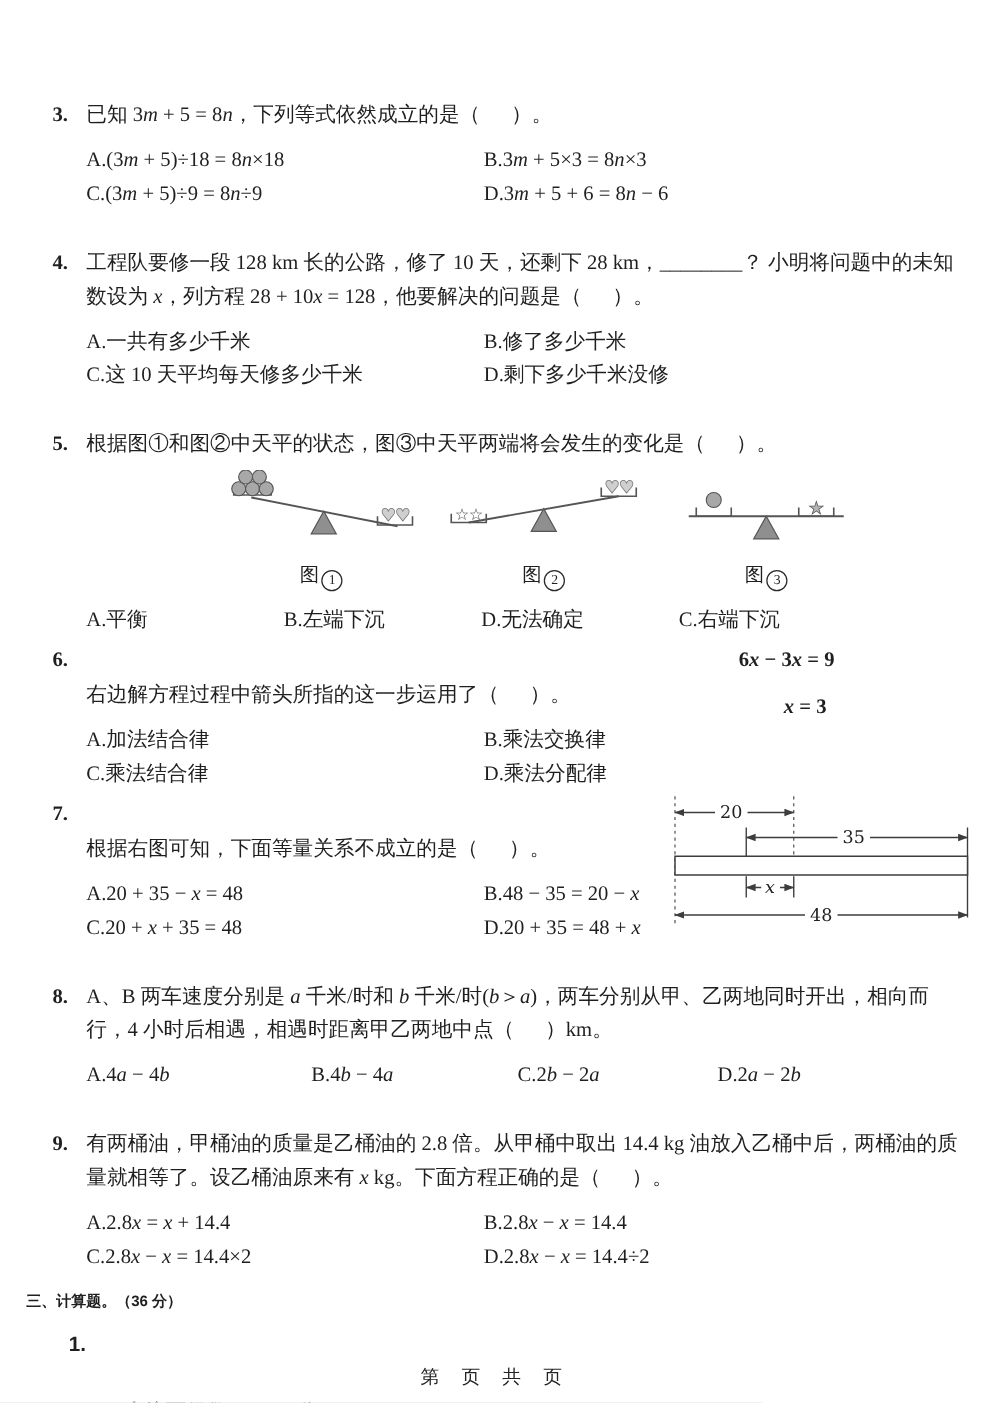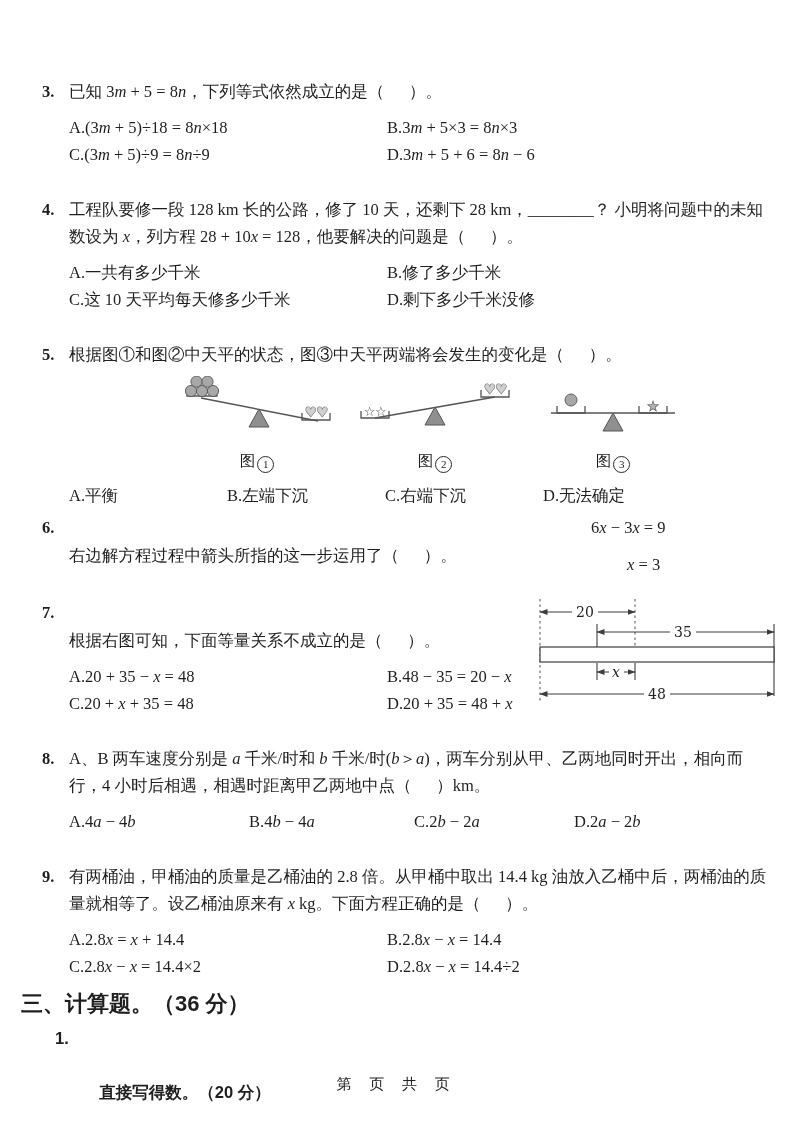--- a/index.html
+++ b/index.html
@@ -29,34 +29,34 @@
   .figcap{font-size:15.5px;margin-top:13px;line-height:18px;}
   .circnum{
     display:inline-flex;align-items:center;justify-content:center;
     width:15px;height:15px;border:1.2px solid #2a2a2a;border-radius:50%;
     font-size:11px;line-height:15px;margin-left:2px;vertical-align:-2px;
   }
   
   .split{display:flex;align-items:flex-start;}
   .split .lft{width:512px;flex:0 0 auto;}
   .q7 .lft{flex:1 1 auto;width:auto;}
-  .work{flex:1;padding-left:2px;}
+  .work{flex:1;padding-left:2px;font-weight:bold;}
   .workline{line-height:27px;margin-bottom:10px;white-space:pre-wrap;}
   .w1{padding-left:8px;}
   .w3{padding-left:44px;margin-bottom:16px;}
   .diagram{flex:0 0 auto;margin:-2px -12px 0 0;}
   
-  .sec{margin:10px 0 8px -21px;font-family:"Liberation Sans","DejaVu Sans",sans-serif;font-weight:bold;font-size:22px;line-height:27px;white-space:pre-wrap;}
+  .sec{margin:10px 0 8px -21px;font-family:"Liberation Sans","DejaVu Sans",sans-serif;font-weight:bold;font-size:12px;line-height:27px;white-space:pre-wrap;}
   .sub{position:relative;margin-left:13px;padding-left:26px;margin-bottom:8px;
        font-family:"Liberation Sans","DejaVu Sans",sans-serif;font-weight:bold;line-height:27px;white-space:pre-wrap;}
   .sub .qnum{line-height:27px;}
   .calcgrid{display:grid;grid-template-columns:160px 185px 175px auto;row-gap:15px;
             margin:4px 0 14px 23px;line-height:27px;}
   .calcgrid div{white-space:pre-wrap;}
-  .footer{position:absolute;left:0;right:0;bottom:28px;text-align:center;
+  .footer{position:absolute;left:0;right:0;bottom:11px;text-align:center;
           font-size:15px;letter-spacing:7px;color:#222;}
   svg text{font-family:"DejaVu Serif","Liberation Serif",serif;}
 </style>
 </head>
 <body>
 
 <div class="page">
 
   <svg width="0" height="0" style="position:absolute">
     <defs>
@@ -133,29 +133,35 @@
           <path d="M102,30 L102,37 L130,37 L130,30" fill="none" stroke="#555" stroke-width="1.3"></path>
           <text x="116" y="35" text-anchor="middle" font-size="14" fill="#b5b5b5" stroke="#555" stroke-width="0.6">★</text>
         </svg>
         <div class="figcap"><span>图</span><span class="circnum">3</span></div>
       </div>
     </div>
 
     <div class="opts opts4">
       <div class="opt">A.平衡</div>
       <div class="opt">B.左端下沉</div>
+      <div class="opt">D.无法确定</div>
       <div class="opt">C.右端下沉</div>
-      <div class="opt">D.无法确定</div>
     </div>
   </div>
 
   <div class="q split">
     <span class="qnum">6.</span>
     <div class="lft">
       <div class="qstem">右边解方程过程中箭头所指的这一步运用了（      ）。</div>
+      <div class="opts opts2">
+        <div class="opt">A.加法结合律</div>
+        <div class="opt">B.乘法交换律</div>
+        <div class="opt">C.乘法结合律</div>
+        <div class="opt">D.乘法分配律</div>
+      </div>
     </div>
     <div class="work">
       <div class="workline w1">6<i>x</i> − 3<i>x</i> = 9</div>
       <div class="workline w3"><i>x</i> = 3</div>
     </div>
   </div>
 
   <div class="q split q7">
     <span class="qnum">7.</span>
     <div class="lft">

